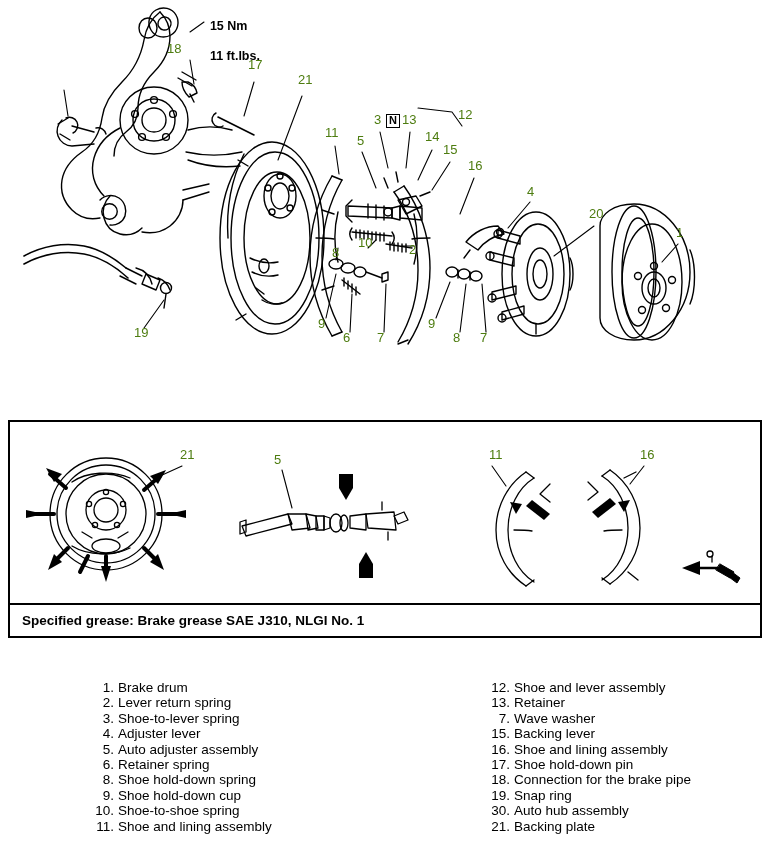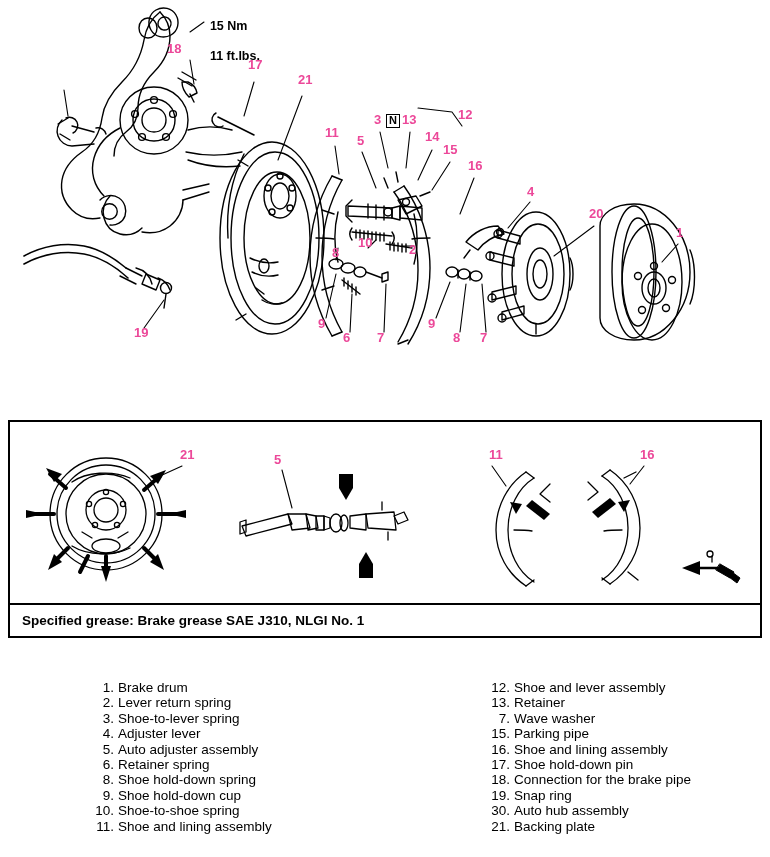--- a/index.html
+++ b/index.html
@@ -23,22 +23,22 @@
   svg.art {
     position: absolute;
     left: 0; top: 0;
     width: 770px;
     height: 857px;
   }
   .lbl {
     position: absolute;
     font-family: "Liberation Sans", sans-serif;
     font-size: 13px;
-    font-weight: bold;
-    color: #ec4899;
+    font-weight: normal;
+    color: #4d7c0f;
     white-space: pre;
     line-height: 1.15;
   }
   .torque {
     position: absolute;
     font-family: "Liberation Sans", sans-serif;
     font-size: 12.5px;
     font-weight: bold;
     white-space: pre;
     line-height: 1.2;
@@ -471,21 +471,21 @@
         <div class="legend-item"><span class="legend-num">6.</span><span>Retainer spring</span></div>
         <div class="legend-item"><span class="legend-num">8.</span><span>Shoe hold-down spring</span></div>
         <div class="legend-item"><span class="legend-num">9.</span><span>Shoe hold-down cup</span></div>
         <div class="legend-item"><span class="legend-num">10.</span><span>Shoe-to-shoe spring</span></div>
         <div class="legend-item"><span class="legend-num">11.</span><span>Shoe and lining assembly</span></div>
       </div>
     <div class="legend-col" id="legend-col-right">
         <div class="legend-item"><span class="legend-num">12.</span><span>Shoe and lever assembly</span></div>
         <div class="legend-item"><span class="legend-num">13.</span><span>Retainer</span></div>
         <div class="legend-item"><span class="legend-num">7.</span><span>Wave washer</span></div>
-        <div class="legend-item"><span class="legend-num">15.</span><span>Parking pipe</span></div>
+        <div class="legend-item"><span class="legend-num">15.</span><span>Backing lever</span></div>
         <div class="legend-item"><span class="legend-num">16.</span><span>Shoe and lining assembly</span></div>
         <div class="legend-item"><span class="legend-num">17.</span><span>Shoe hold-down pin</span></div>
         <div class="legend-item"><span class="legend-num">18.</span><span>Connection for the brake pipe</span></div>
         <div class="legend-item"><span class="legend-num">19.</span><span>Snap ring</span></div>
         <div class="legend-item"><span class="legend-num">30.</span><span>Auto hub assembly</span></div>
         <div class="legend-item"><span class="legend-num">21.</span><span>Backing plate</span></div>
       </div>
   </div>
 
 </div>

